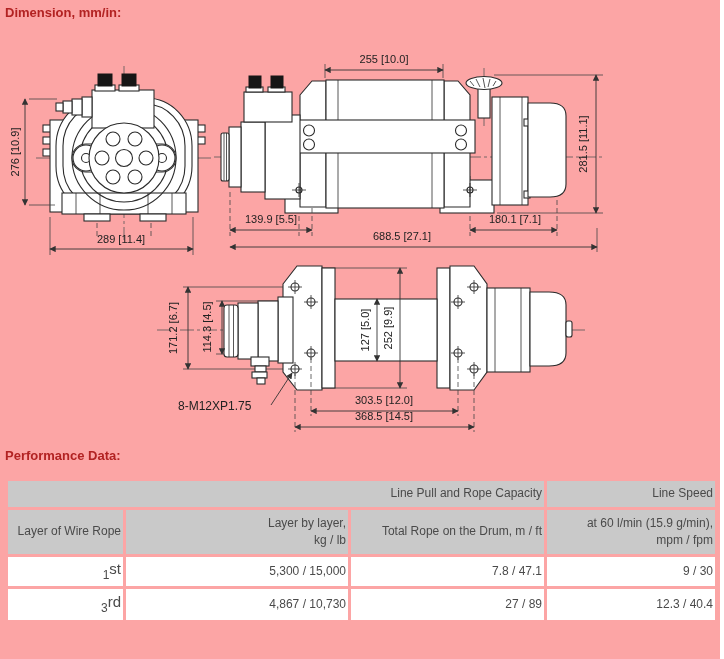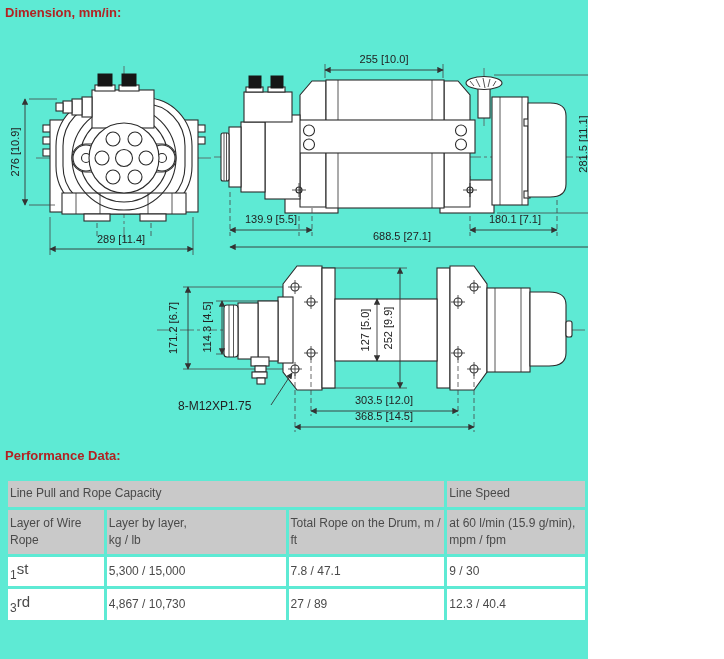--- a/index.html
+++ b/index.html
@@ -1,38 +1,38 @@
 <!DOCTYPE html>
 <html><head>
 <meta charset="utf-8">
 <style>
   html,body{margin:0;padding:0;background:#ffffff;}
   body{font-family:"Liberation Sans", sans-serif;}
-  #stage{position:relative;width:588px;height:659px;background:#5eead4;overflow:hidden;}
+  #stage{position:relative;width:720px;height:659px;background:#fca5a5;overflow:hidden;}
   .red-heading{position:absolute;left:5px;font-size:13px;font-weight:bold;color:#b22222;}
   #dim-heading{top:5px;}
   #perf-heading{top:448px;}
   #drawing-svg{position:absolute;left:0;top:0;}
 
   
   .part{fill:#ffffff;stroke:#2b2b2b;stroke-width:1.1;}
   .partn{fill:none;stroke:#2b2b2b;stroke-width:1.1;}
   .dark{fill:#161616;stroke:#161616;}
   .thin{stroke:#2b2b2b;stroke-width:0.8;fill:none;}
   .cl{stroke:#555;stroke-width:0.8;stroke-dasharray:14 3 3 3;fill:none;}
   .ext{stroke:#444;stroke-width:0.8;fill:none;}
   .extd{stroke:#444;stroke-width:0.8;stroke-dasharray:5 3;fill:none;}
   .dim{stroke:#333;stroke-width:0.9;fill:none;}
   .dimtxt{font-family:"Liberation Sans", sans-serif;font-size:11px;fill:#222;}
   .lbltxt{font-family:"Liberation Sans", sans-serif;font-size:12px;fill:#222;}
 
   
   #perf-table{position:absolute;left:5px;top:478px;border-collapse:separate;border-spacing:3px;
               font-size:12px;color:#4a4a4a;table-layout:fixed;}
-  #perf-table td{text-align:left;vertical-align:middle;padding:1px 2px;line-height:1.45;}
+  #perf-table td{text-align:right;vertical-align:middle;padding:1px 2px;line-height:1.45;}
   td.g{background:#c9c9c9;}
   td.w{background:#ffffff;}
   sup{font-size:15px;}
 </style>
 </head>
 <body>
 
 <div id="stage">
 
   <div id="dim-heading" class="red-heading">Dimension, mm/in:</div>

